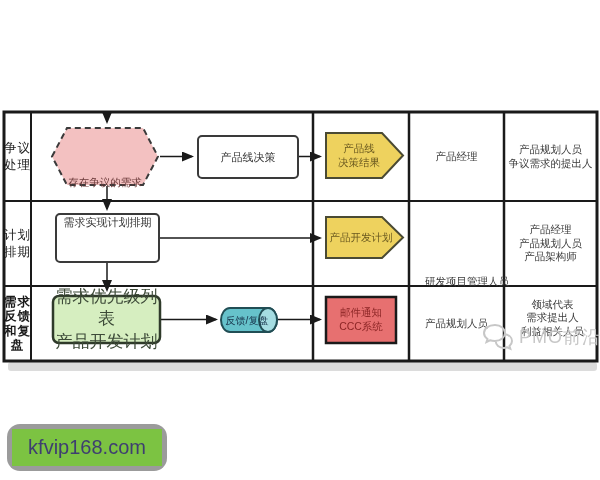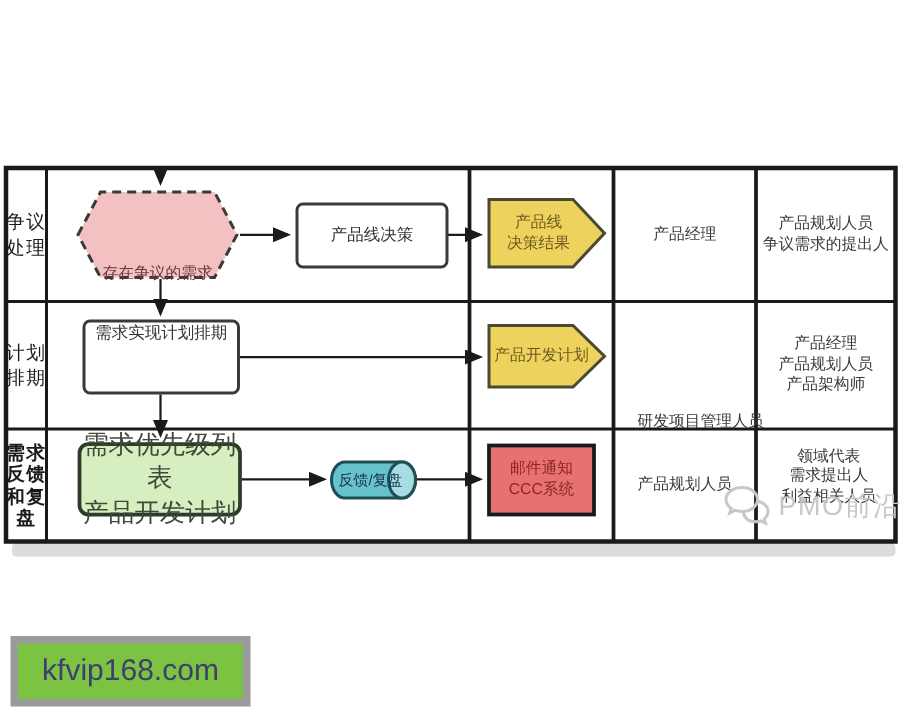--- a/index.html
+++ b/index.html
@@ -13,21 +13,21 @@
   .cell-lbl{font-size:10.5px;color:#3a3a3a;}
   .hex-txt{color:#6b3a3a;margin-top:26px;}
   .yellow-txt{color:#6b5a20;}
   .green-txt{color:#3d4a38;}
   .red-txt{color:#8d2626;font-weight:bold;}
   .cyl-txt{color:#16324a;}
   .white-box-txt{color:#333;}
   #watermark{position:absolute;left:481px;top:322px;display:flex;align-items:center;gap:4px;
              color:#c7c7c7;font-size:18px;letter-spacing:1px;z-index:5;}
   #footer-link{position:absolute;left:7px;top:424px;width:160px;height:47px;background:#9b9b9b;
-               display:flex;align-items:center;justify-content:center;cursor:pointer;}
+               display:flex;align-items:center;justify-content:center;cursor:pointer;border-radius:13px;}
   #footer-link .inner{width:150px;height:37px;background:#7cc342;display:flex;align-items:center;
                justify-content:center;color:#3e3e70;font-size:20px;}
 </style>
 </head>
 <body>
 
 <div id="canvas">
 
   <svg id="shapes" viewBox="0 0 600 480" xmlns="http://www.w3.org/2000/svg">
     <defs>

